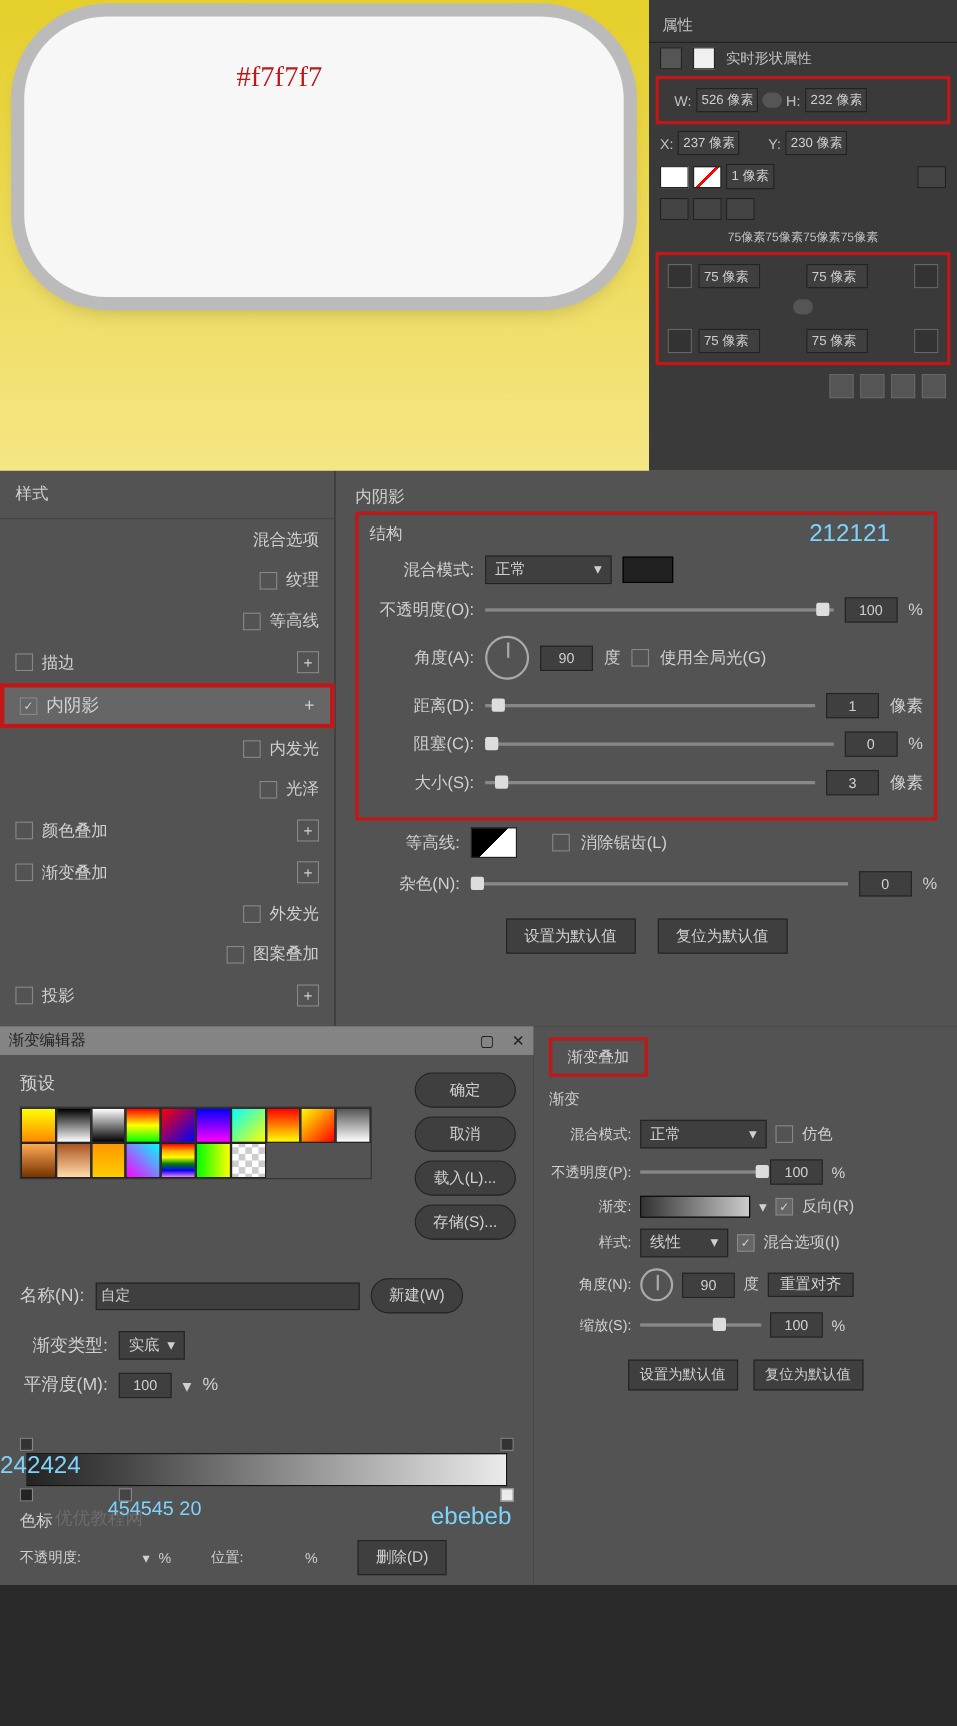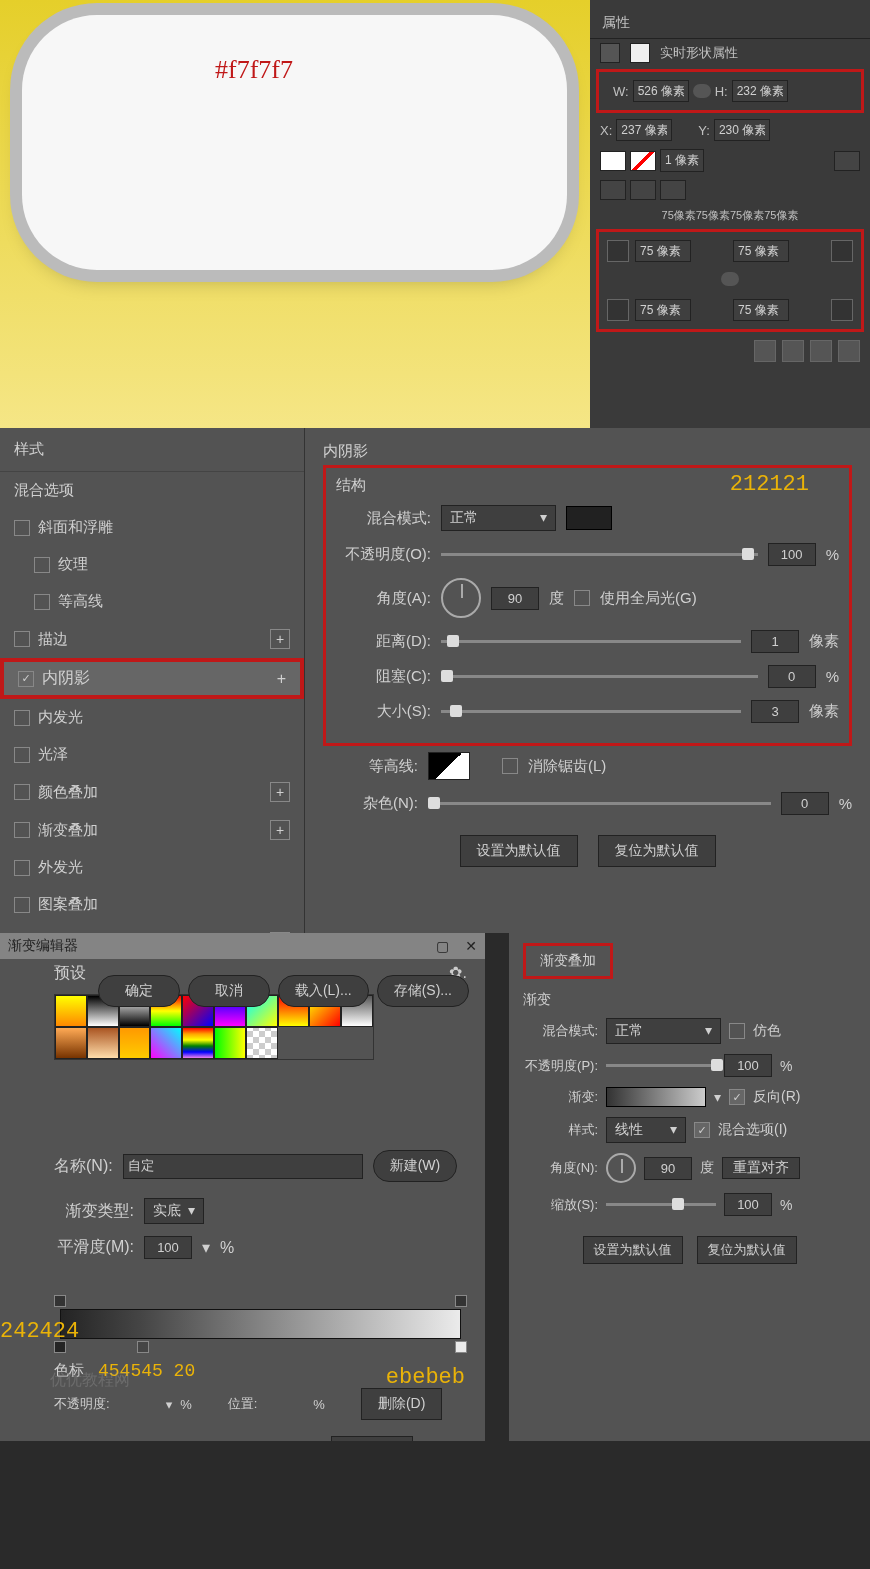--- a/index.html
+++ b/index.html
@@ -31,67 +31,67 @@
 .path-ops { display: flex; gap: 6px; padding: 6px 10px; justify-content: flex-end; }
 .path-ops .sq { background: #555; }
 .stroke-row { display: flex; gap: 4px; align-items: center; padding: 4px 10px; }
 .swatch-sm { width: 26px; height: 20px; border: 1px solid #222; }
 .dropdown { background: #3f3f3f; border: 1px solid #222; color: #d0d0d0; padding: 2px 4px; font-size: 12px; }
 
 
 .styles-section { display: flex; height: 505px; background: #535353; color: #d0d0d0; }
 .styles-list { width: 305px; border-right: 1px solid #333; }
 .styles-hdr { padding: 12px 14px; font-size: 15px; border-bottom: 1px solid #444; }
-.style-item { display: flex; align-items: center; padding: 9px 14px; font-size: 15px; gap: 8px; }
+.style-item { display: flex; align-items: center; padding: 9px 14px; font-size: 15px; gap: 8px; justify-content: flex-end; }
 .style-item.sub { padding-left: 34px; }
 .style-item .plus { margin-left: auto; width: 20px; height: 20px; border: 1px solid #888; display: flex; align-items: center; justify-content: center; font-size: 14px; }
 .chk { width: 16px; height: 16px; border: 1px solid #888; display: inline-flex; align-items: center; justify-content: center; font-size: 11px; }
 .chk.on { background: #666; }
 .red-outline { border: 4px solid #c01818; display: flex; align-items: center; padding: 6px 14px; gap: 8px; background: #666; }
 
 .styles-content { flex: 1; padding: 10px 18px; font-size: 15px; }
 .sc-title { padding: 4px 0; }
 .sc-row { display: flex; align-items: center; gap: 10px; padding: 6px 0; }
 .sc-label { width: 95px; text-align: right; }
 .sc-select { background: #3f3f3f; border: 1px solid #222; color: #d0d0d0; padding: 3px 8px; min-width: 115px; font-size: 14px; display: flex; justify-content: space-between; }
 .sc-color { width: 46px; height: 24px; background: #212121; border: 1px solid #000; }
 .slider { height: 3px; background: #888; flex: 1; position: relative; }
 .slider .thumb { position: absolute; top: -5px; width: 12px; height: 12px; background: #ddd; border-radius: 2px; }
 .num-input { background: #3f3f3f; border: 1px solid #222; color: #d0d0d0; width: 48px; padding: 3px; text-align: center; font-size: 13px; }
 .angle-dial { width: 40px; height: 40px; border: 2px solid #aaa; border-radius: 50%; position: relative; }
 .angle-dial::after { content: ''; position: absolute; left: 50%; top: 4px; width: 2px; height: 14px; background: #aaa; }
 .btn-default { background: #3f3f3f; border: 1px solid #222; color: #d0d0d0; padding: 6px 16px; font-size: 14px; }
 
 
-.grad-section { display: flex; height: 508px; gap: 24px; }
+.grad-section { display: flex; height: 508px; }
 .grad-editor { width: 485px; background: #535353; color: #d0d0d0; padding: 0; position: relative; }
 .grad-tb { display: flex; justify-content: space-between; align-items: center; padding: 4px 8px; background: #848484; color: #222; font-size: 14px; }
-.grad-body { padding: 0 18px; margin-left: 36px; }
+.grad-body { padding: 12px 18px; }
 .preset-hdr { display: flex; justify-content: space-between; padding: 4px 0; }
 .gear { width: 18px; height: 18px; color: #ccc; }
 .preset-grid { display: grid; grid-template-columns: repeat(10, 1fr); gap: 0; border: 1px solid #333; margin: 6px 0; }
 .preset-sw { height: 32px; border: 1px solid #222; }
-.grad-btns { position: absolute; right: 16px; top: 42px; display: flex; flex-direction: row; gap: 8px; }
+.grad-btns { position: absolute; right: 16px; top: 42px; display: flex; flex-direction: column; gap: 8px; }
 .grad-btns .btn-default { border-radius: 16px; min-width: 82px; text-align: center; }
 .name-row { display: flex; align-items: center; gap: 10px; margin-top: 90px; }
 .name-row input { flex: 1; background: #3f3f3f; border: 1px solid #222; color: #d0d0d0; padding: 4px; }
 .grad-bar-wrap { margin-top: 44px; padding: 0 6px; position: relative; }
 .grad-bar { height: 30px; background: linear-gradient(to right, #242424 0%, #454545 20%, #ebebeb 100%); border: 1px solid #111; position: relative; }
 .stop-top, .stop-bot { position: absolute; width: 12px; height: 12px; background: #333; border: 1px solid #888; }
 .stop-top { top: -14px; } .stop-bot { bottom: -14px; }
 .loc-row { display: flex; align-items: center; gap: 8px; padding: 8px 0; font-size: 13px; }
 
 .go-panel { flex: 1; background: #535353; color: #d0d0d0; padding: 10px 14px; font-size: 14px; }
 .go-red { border: 3px solid #c01818; display: inline-block; padding: 6px 14px; }
 .go-row { display: flex; align-items: center; gap: 8px; padding: 5px 0; }
 .go-row .sc-label { width: 75px; font-size: 13px; }
 .grad-preview { width: 100px; height: 20px; background: linear-gradient(to right, #333, #ccc); border: 1px solid #000; }
 
 .watermark { position: absolute; left: 50px; bottom: 50px; opacity: 0.35; }
-.annot { position: absolute; color: #eab308; font-family: Liberation Mono, monospace; font-size: 22px; }
+.annot { position: absolute; color: #7dd3fc; font-family: Liberation Sans, sans-serif; font-size: 22px; }
 </style>
 </head>
 <body>
 
 <div class="yellow-canvas">
   <div class="canvas-area">
     <div class="rounded-button"></div>
     <div class="color-label">#f7f7f7</div>
   </div>
   <div class="props-panel">
@@ -150,24 +150,20 @@
       <span class="sq"></span>
     </div>
   </div>
 </div>
 
 <div class="styles-section">
   <div class="styles-list">
     <div class="styles-hdr">样式</div>
     <div class="style-item">
         <span>混合选项</span>
-      </div>
-    <div class="style-item">
-        <span class="chk"></span>
-        <span>斜面和浮雕</span>
       </div>
     <div class="style-item sub">
         <span class="chk"></span>
         <span>纹理</span>
       </div>
     <div class="style-item sub">
         <span class="chk"></span>
         <span>等高线</span>
       </div>
     <div class="style-item">

